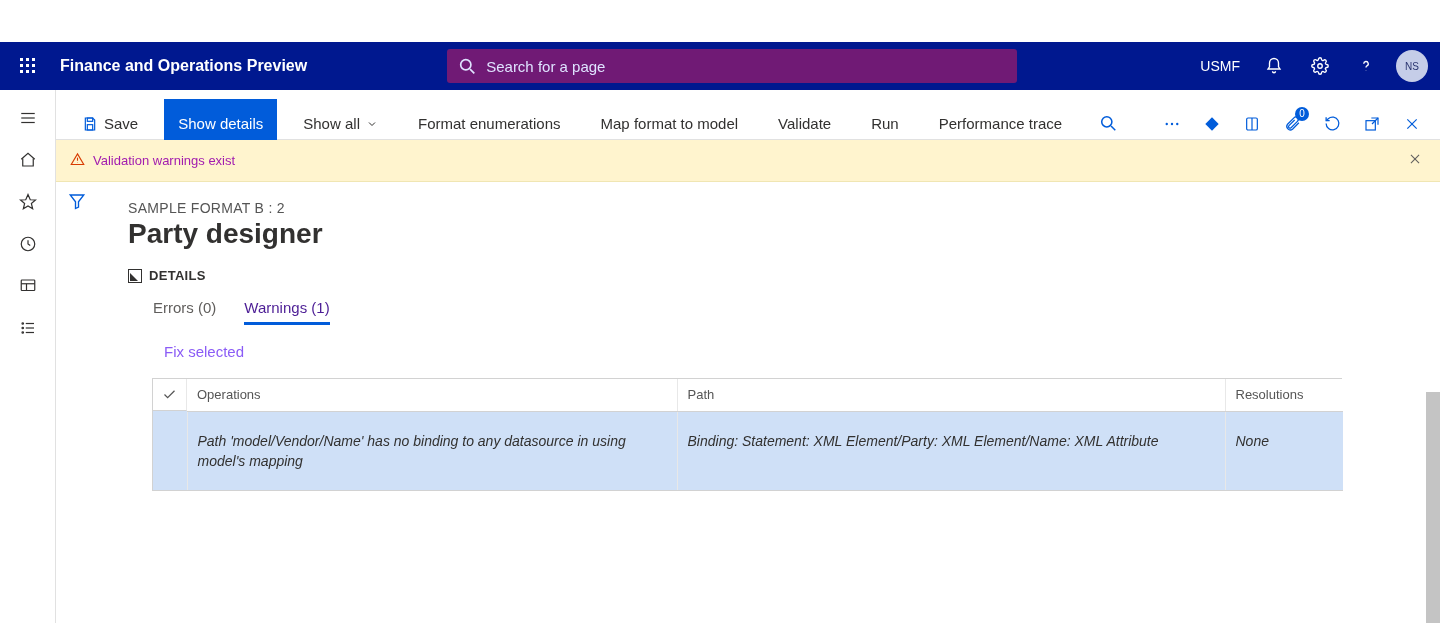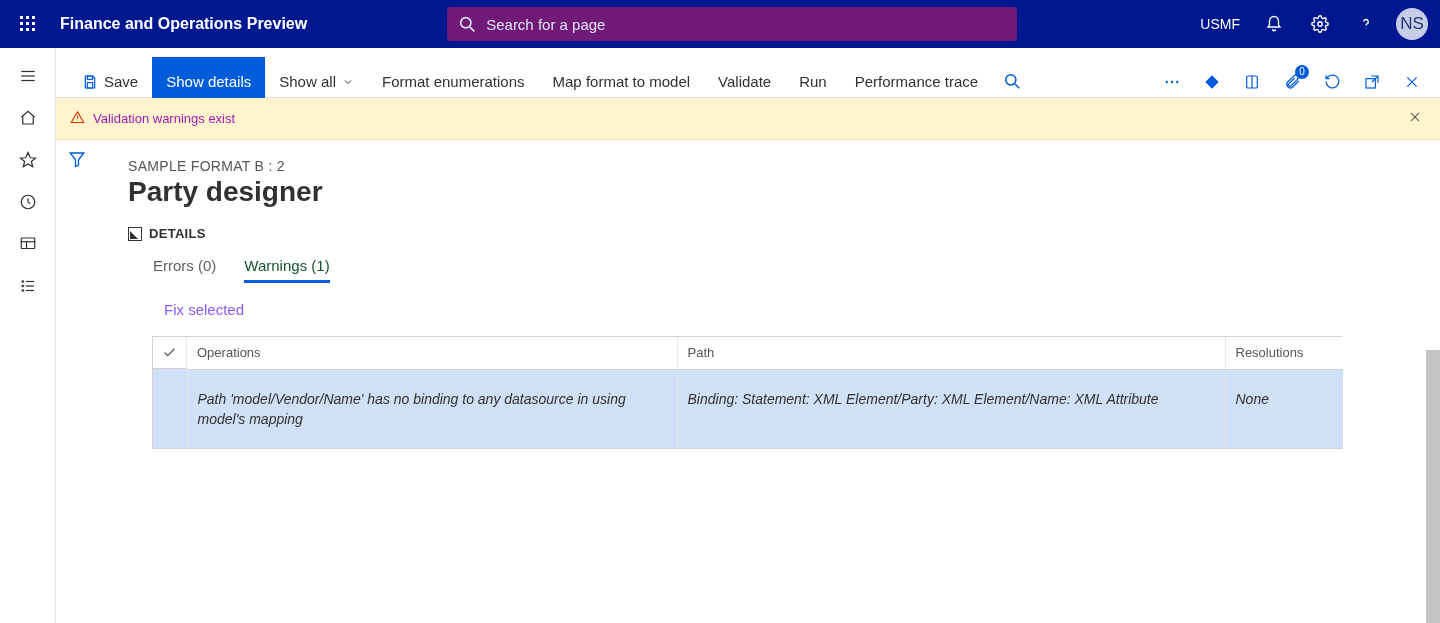--- a/index.html
+++ b/index.html
@@ -14,20 +14,21 @@
   }
 
   
   .topbar {
     height: 48px;
     background: #00188f;
     color: #fff;
     display: flex;
     align-items: center;
     padding: 0 8px;
+    margin-top: 42px;
   }
   .topbar .waffle {
     width: 40px;
     height: 48px;
     display: flex;
     align-items: center;
     justify-content: center;
     cursor: pointer;
   }
   .topbar .app-title {
@@ -82,21 +83,21 @@
   }
   .topbar .avatar {
     width: 32px;
     height: 32px;
     border-radius: 50%;
     background: #c5cde8;
     color: #2a3570;
     display: flex;
     align-items: center;
     justify-content: center;
-    font-size: 17px;
+    font-size: 10px;
     font-weight: 400;
     margin: 0 4px;
   }
 
   
   .layout {
     display: flex;
     height: calc(100% - 48px);
   }
 
@@ -129,21 +130,21 @@
     position: relative;
   }
 
   
   .toolbar {
     height: 50px;
     border-bottom: 1px solid #e1e1e1;
     display: flex;
     align-items: center;
     padding: 18px 8px 0 12px;
-    gap: 0;
+    gap: 12px;
   }
   .toolbar .tbtn {
     height: 50px;
     padding: 0 14px;
     display: flex;
     align-items: center;
     gap: 6px;
     font-size: 15px;
     color: #323130;
     cursor: pointer;
@@ -268,21 +269,21 @@
     margin-left: 25px;
     margin-bottom: 18px;
   }
   .tabs .tab {
     font-size: 15px;
     padding-bottom: 6px;
     cursor: pointer;
     color: #605e5c;
   }
   .tabs .tab.active {
-    color: #14532d;
+    color: #4c1d95;
     font-weight: 400;
     border-bottom: 3px solid #015cda;
   }
 
   .fix-selected {
     color: #8b5cf6;
     font-size: 15px;
     margin: 12px 0 18px 36px;
   }
 

